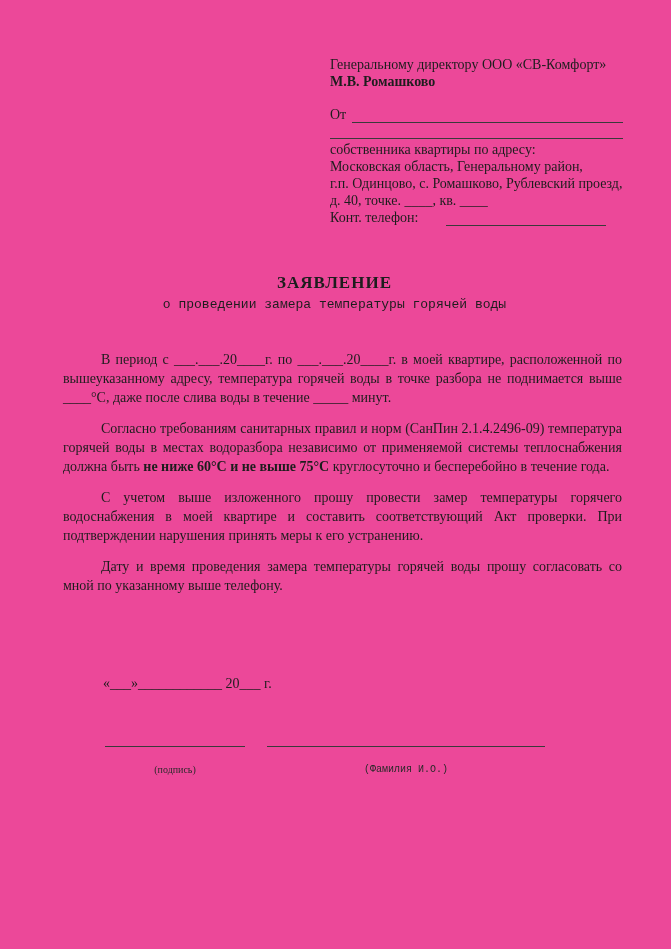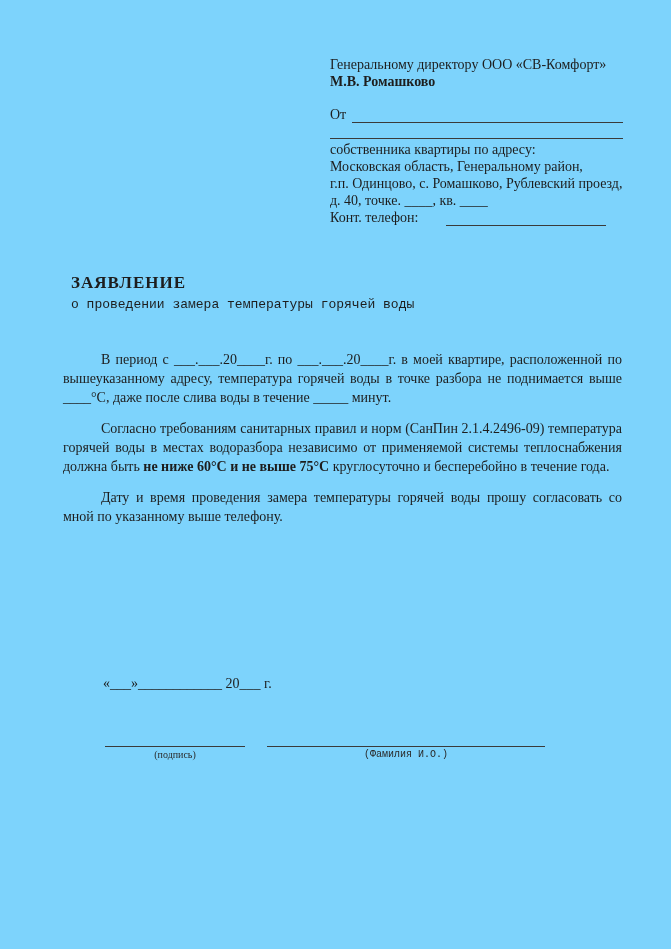--- a/index.html
+++ b/index.html
@@ -4,21 +4,21 @@
 <style>
   html, body {
     margin: 0;
     padding: 0;
     background: #ffffff;
   }
   .page {
     position: relative;
     width: 671px;
     height: 949px;
-    background: #7dd3fc;
+    background: #ec4899;
     font-family: "Liberation Serif", serif;
     color: #1d1d1d;
     font-size: 14px;
     overflow: hidden;
   }
 
   
   .recipient {
     position: absolute;
     left: 330px;
@@ -46,23 +46,24 @@
   }
   .phone-row .label { flex: 0 0 auto; }
   .phone-row .blank-line {
     margin-left: 28px;
     width: 160px;
   }
 
   
   .title-block {
     position: absolute;
-    left: 71px;
+    left: 55px;
     top: 272px;
     width: 559px;
+    text-align: center;
   }
   .title-heading {
     font-size: 17px;
     font-weight: bold;
     letter-spacing: 1px;
     line-height: 22px;
   }
   .title-subtitle {
     font-size: 13px;
     line-height: 17px;
@@ -102,21 +103,21 @@
   .sig-col { text-align: center; }
   .sig-col-small { width: 140px; margin-right: 22px; }
   .sig-col-large { width: 278px; font-family: Liberation Mono, monospace; }
   .sig-line {
     border-bottom: 1px solid #3a3a3a;
     height: 8px;
   }
   .sig-caption {
     font-size: 10px;
     line-height: 14px;
-    margin-top: 1px;
+    margin-top: 16px;
     color: #2a2a2a;
   }
 </style>
 </head>
 <body>
 
 <div class="page">
 
   <div class="recipient">
     <div>Генеральному директору ООО «СВ-Комфорт»</div>
@@ -138,20 +139,21 @@
   </div>
 
   <div class="title-block">
     <div class="title-heading">ЗАЯВЛЕНИЕ</div>
     <div class="title-subtitle">о проведении замера температуры горячей воды</div>
   </div>
 
   <div class="body-text">
     <p>В период с ___.___.20____г.  по ___.___.20____г. в моей квартире, расположенной по вышеуказанному адресу, температура горячей воды в точке разбора не  поднимается выше ____°С, даже после слива воды в течение _____ минут.</p>
     <p><span>Согласно требованиям санитарных правил и норм (СанПин 2.1.4.2496-09) температура горячей воды в местах водоразбора независимо от применяемой системы теплоснабжения должна быть </span><b>не ниже 60°С и не выше 75°С</b><span> круглосуточно и бесперебойно в течение года.</span></p>
+    <p>С учетом выше изложенного прошу провести замер температуры горячего водоснабжения в моей квартире и составить соответствующий Акт проверки. При подтверждении нарушения принять меры к его устранению.</p>
     <p>Дату и время проведения замера температуры горячей воды прошу согласовать со мной по указанному выше телефону.</p>
   </div>
 
   <div class="date-row">«___»____________ 20___ г.</div>
 
   <div class="sig-row">
     <div class="sig-col sig-col-small">
       <div class="sig-line"></div>
       <div class="sig-caption">(подпись)</div>
     </div>

